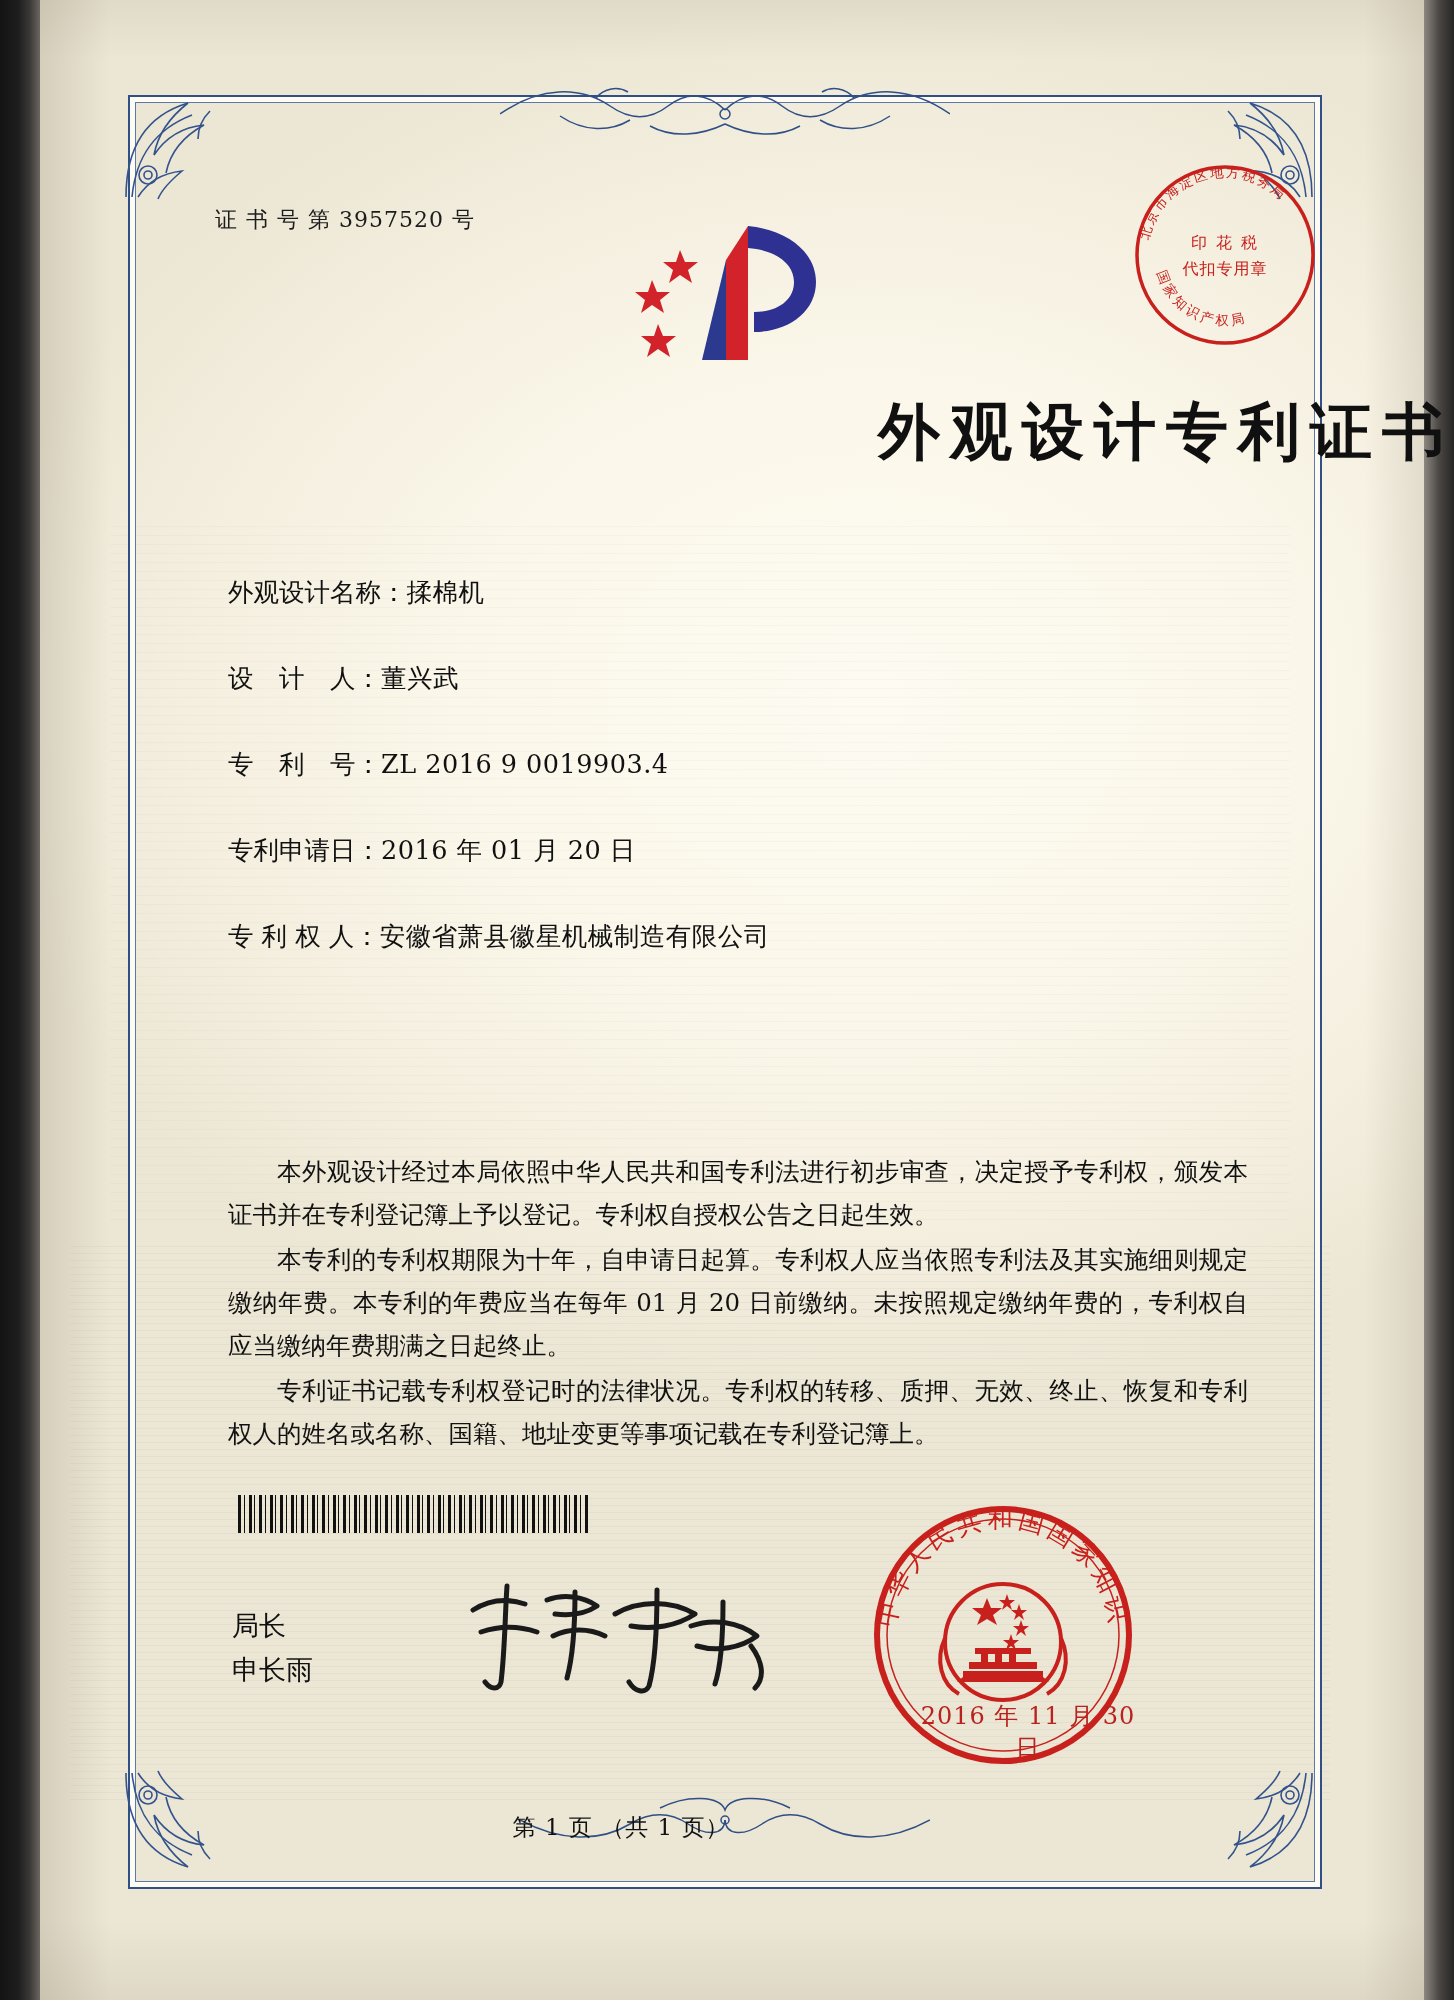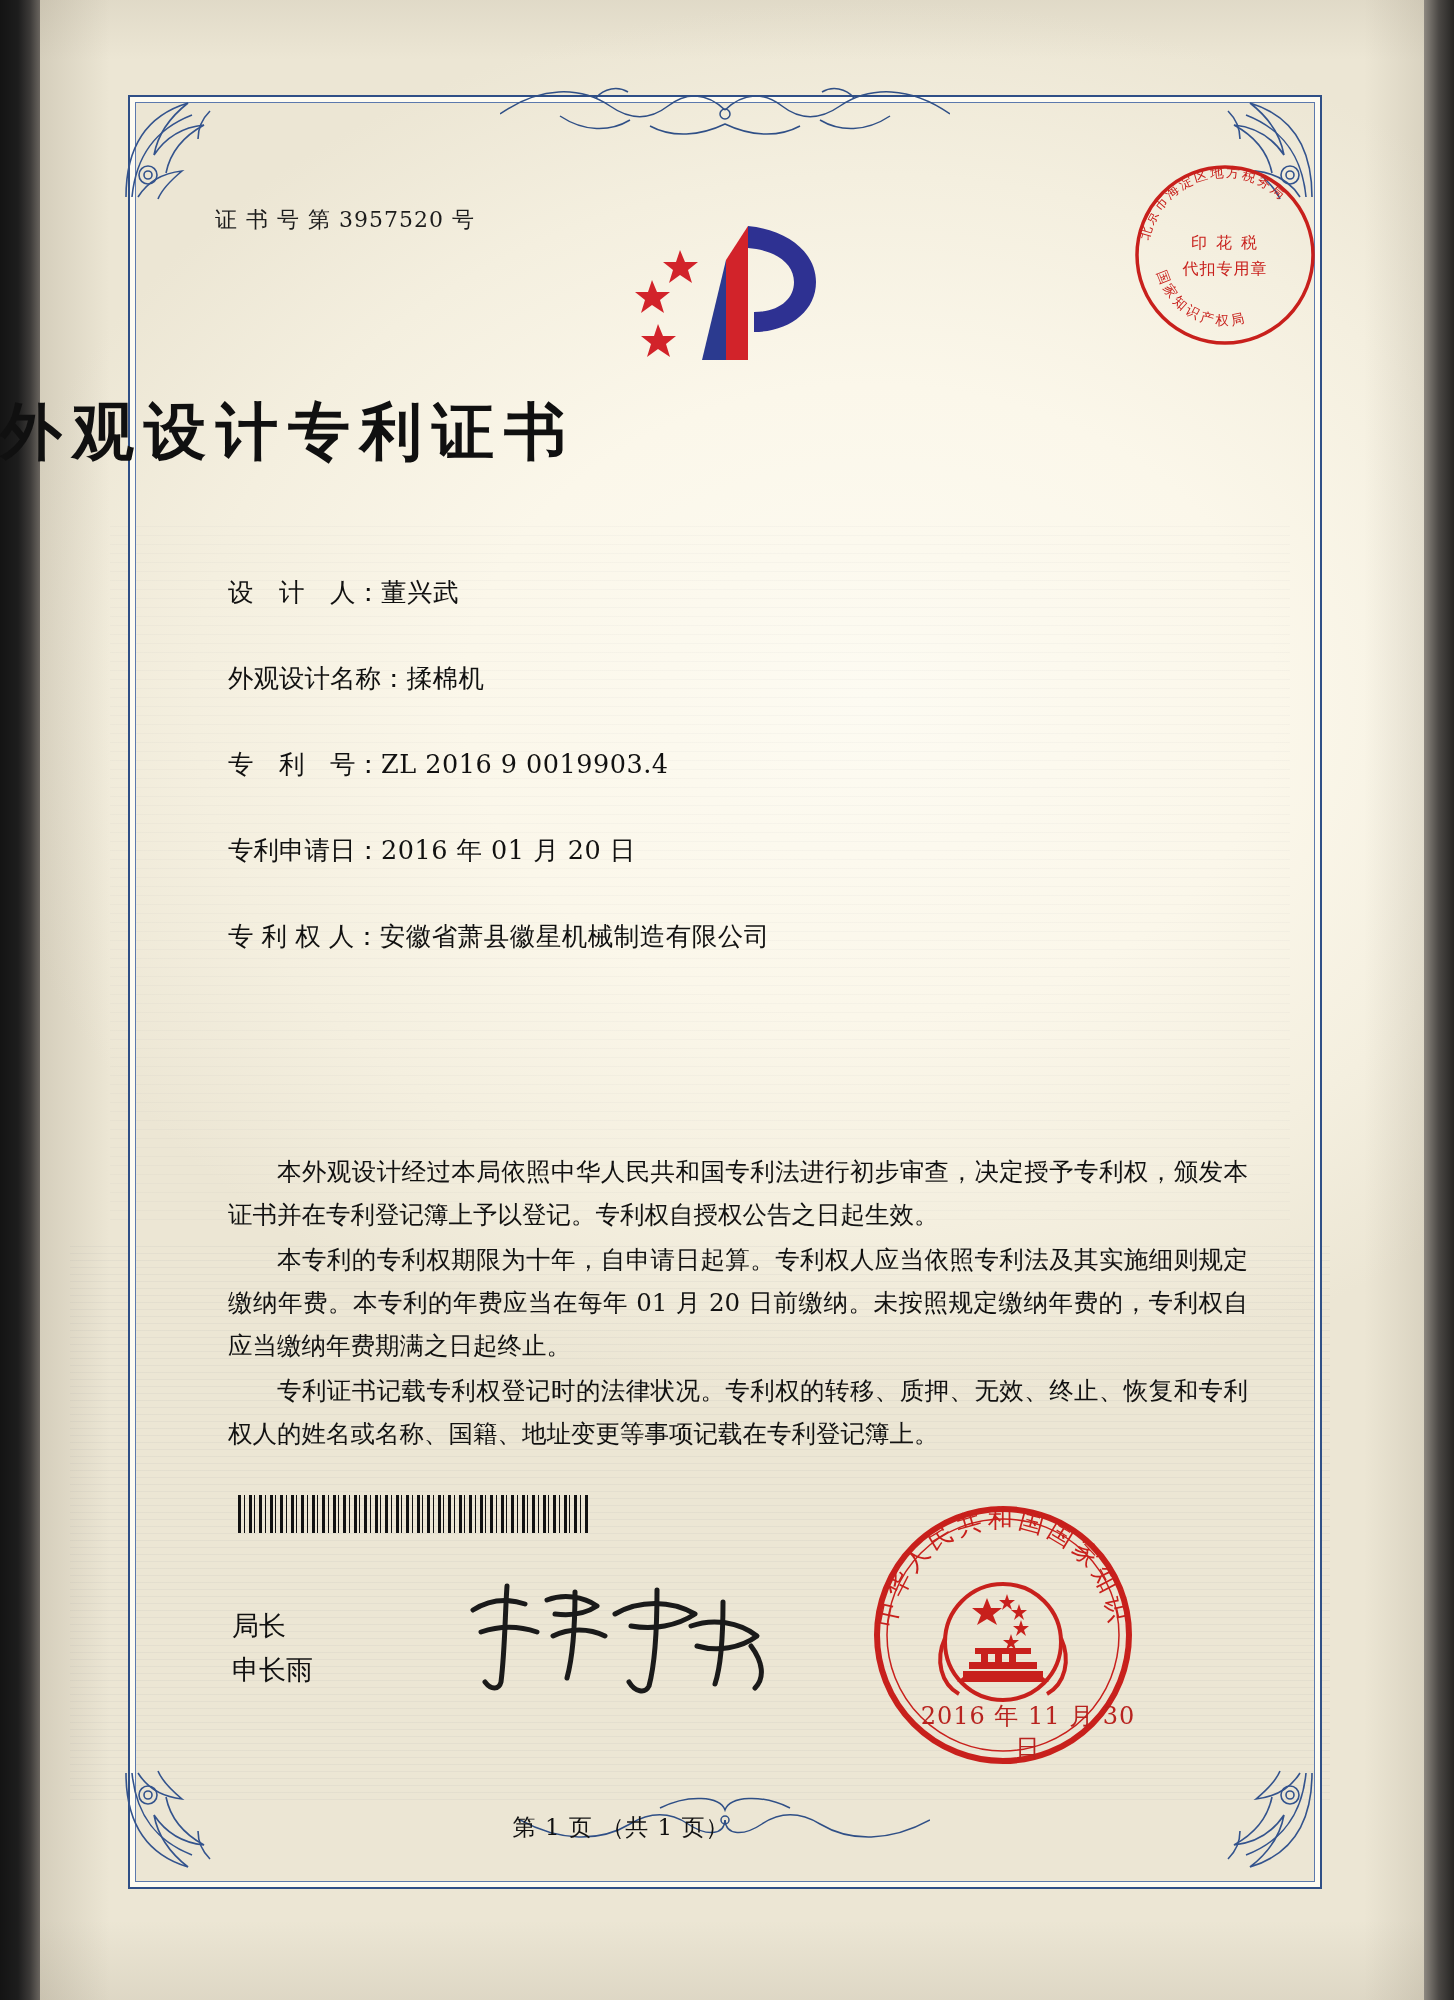--- a/index.html
+++ b/index.html
@@ -126,21 +126,21 @@
     position: absolute;
     left: 1130px; top: 160px;
     width: 190px; height: 190px;
   }
   .stamp-tax svg{width:100%;height:100%;display:block;}
 
   .title {
     position: absolute;
     left: 0; top: 390px;
     width: 1454px;
-    text-align: left;
+    text-align: right;
     font-size: 62px;
     font-weight: bold;
     letter-spacing: 10px;
     color: #101010;
     font-family: "DejaVu Serif", "Liberation Serif", serif;
   }
 
   
   .fields {
     position: absolute;
@@ -341,24 +341,24 @@
       </text>
       <text x="95" y="88" text-anchor="middle" font-size="16" fill="#c8201c" font-family="'DejaVu Serif',serif" letter-spacing="2">印 花 税</text>
       <text x="95" y="114" text-anchor="middle" font-size="16" fill="#c8201c" font-family="'DejaVu Serif',serif" letter-spacing="1">代扣专用章</text>
     </svg>
   </div>
 
   <div class="title">外观设计专利证书</div>
 
   <div class="fields">
     <div class="field-row">
-      <span class="field-label">设　计　人：</span><span class="field-value">董兴武</span>
+      <span class="field-label">外观设计名称：</span><span class="field-value">揉棉机</span>
     </div>
     <div class="field-row">
-      <span class="field-label">外观设计名称：</span><span class="field-value">揉棉机</span>
+      <span class="field-label">设　计　人：</span><span class="field-value">董兴武</span>
     </div>
     <div class="field-row">
       <span class="field-label">专　利　号：</span><span class="field-value">ZL 2016 9 0019903.4</span>
     </div>
     <div class="field-row">
       <span class="field-label">专利申请日：</span><span class="field-value">2016 年 01 月 20 日</span>
     </div>
     <div class="field-row">
       <span class="field-label">专 利 权 人：</span><span class="field-value">安徽省萧县徽星机械制造有限公司</span>
     </div>

